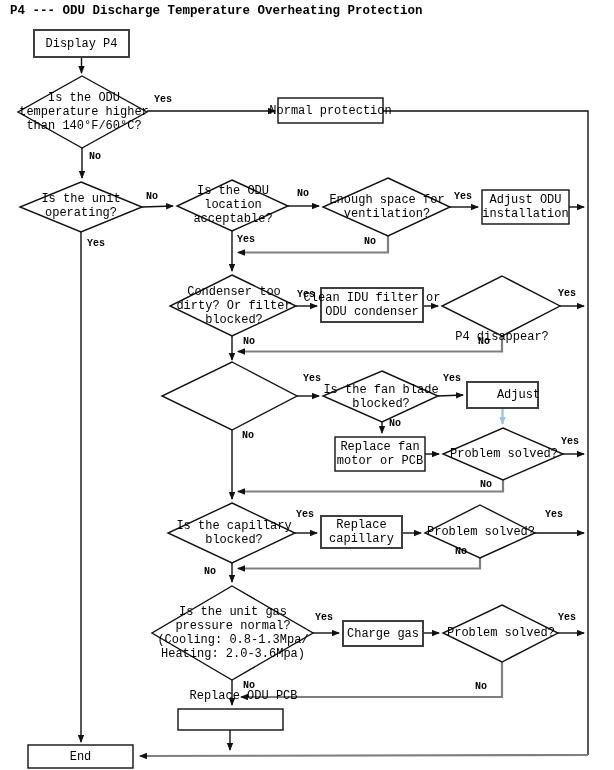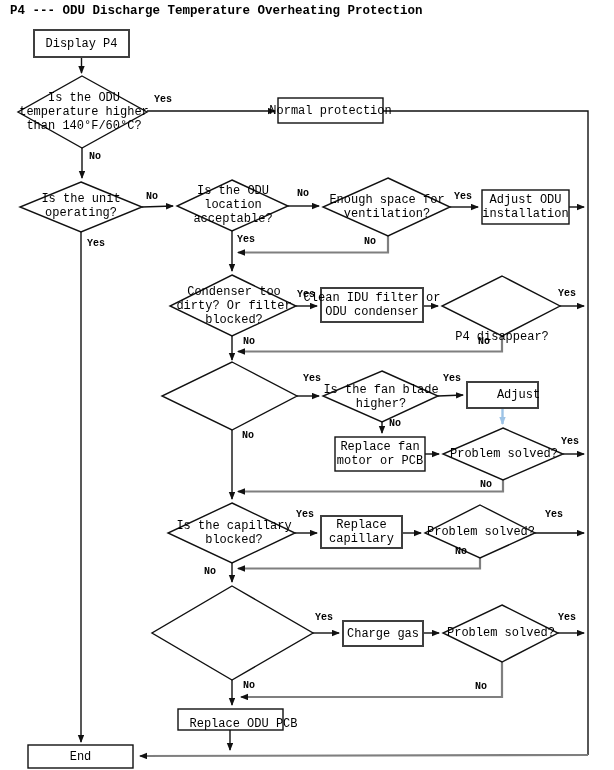--- a/index.html
+++ b/index.html
@@ -114,33 +114,37 @@
 ventilation?</div>
   <div class="lbl" style="left:525.5px;top:207px;">Adjust ODU
 installation</div>
   <div class="lbl" style="left:234px;top:306px;">Condenser too
 dirty? Or filter
 blocked?</div>
   <div class="lbl" style="left:372px;top:305px;">Clean IDU filter or
 ODU condenser</div>
   <div class="lbl" style="left:502px;top:306px;margin-top:31px;">P4 disappear?</div>
   <div class="lbl" style="left:381px;top:397px;">Is the fan blade
-higher?</div>
+blocked?</div>
   <div class="lbl" style="left:502.5px;top:395px;margin-left:16px;">Adjust</div>
   <div class="lbl" style="left:380px;top:454px;">Replace fan
 motor or PCB</div>
   <div class="lbl" style="left:504px;top:454px;">Problem solved?</div>
   <div class="lbl" style="left:234px;top:533px;">Is the capillary
 blocked?</div>
   <div class="lbl" style="left:361.5px;top:532px;">Replace
 capillary</div>
   <div class="lbl" style="left:481px;top:532px;">Problem solved?</div>
+  <div class="lbl" style="left:233px;top:633px;">Is the unit gas
+pressure normal?
+(Cooling: 0.8-1.3Mpa/
+Heating: 2.0-3.6Mpa)</div>
   <div class="lbl" style="left:383px;top:633.5px;text-align:right;">Charge gas</div>
   <div class="lbl" style="left:501px;top:633px;">Problem solved?</div>
-  <div class="lbl" style="left:230.5px;top:724px;padding-left:26px;">Replace ODU PCB</div>
+  <div class="lbl" style="left:230.5px;top:696px;padding-left:26px;">Replace ODU PCB</div>
   <div class="lbl" style="left:80.5px;top:756.5px;">End</div>
 
   <div class="tag" style="left:163px;top:99px;">Yes</div>
   <div class="tag" style="left:95px;top:156px;">No</div>
   <div class="tag" style="left:152px;top:196px;">No</div>
   <div class="tag" style="left:96px;top:243px;">Yes</div>
   <div class="tag" style="left:303px;top:193px;">No</div>
   <div class="tag" style="left:246px;top:239px;">Yes</div>
   <div class="tag" style="left:463px;top:196px;">Yes</div>
   <div class="tag" style="left:370px;top:241px;">No</div>

